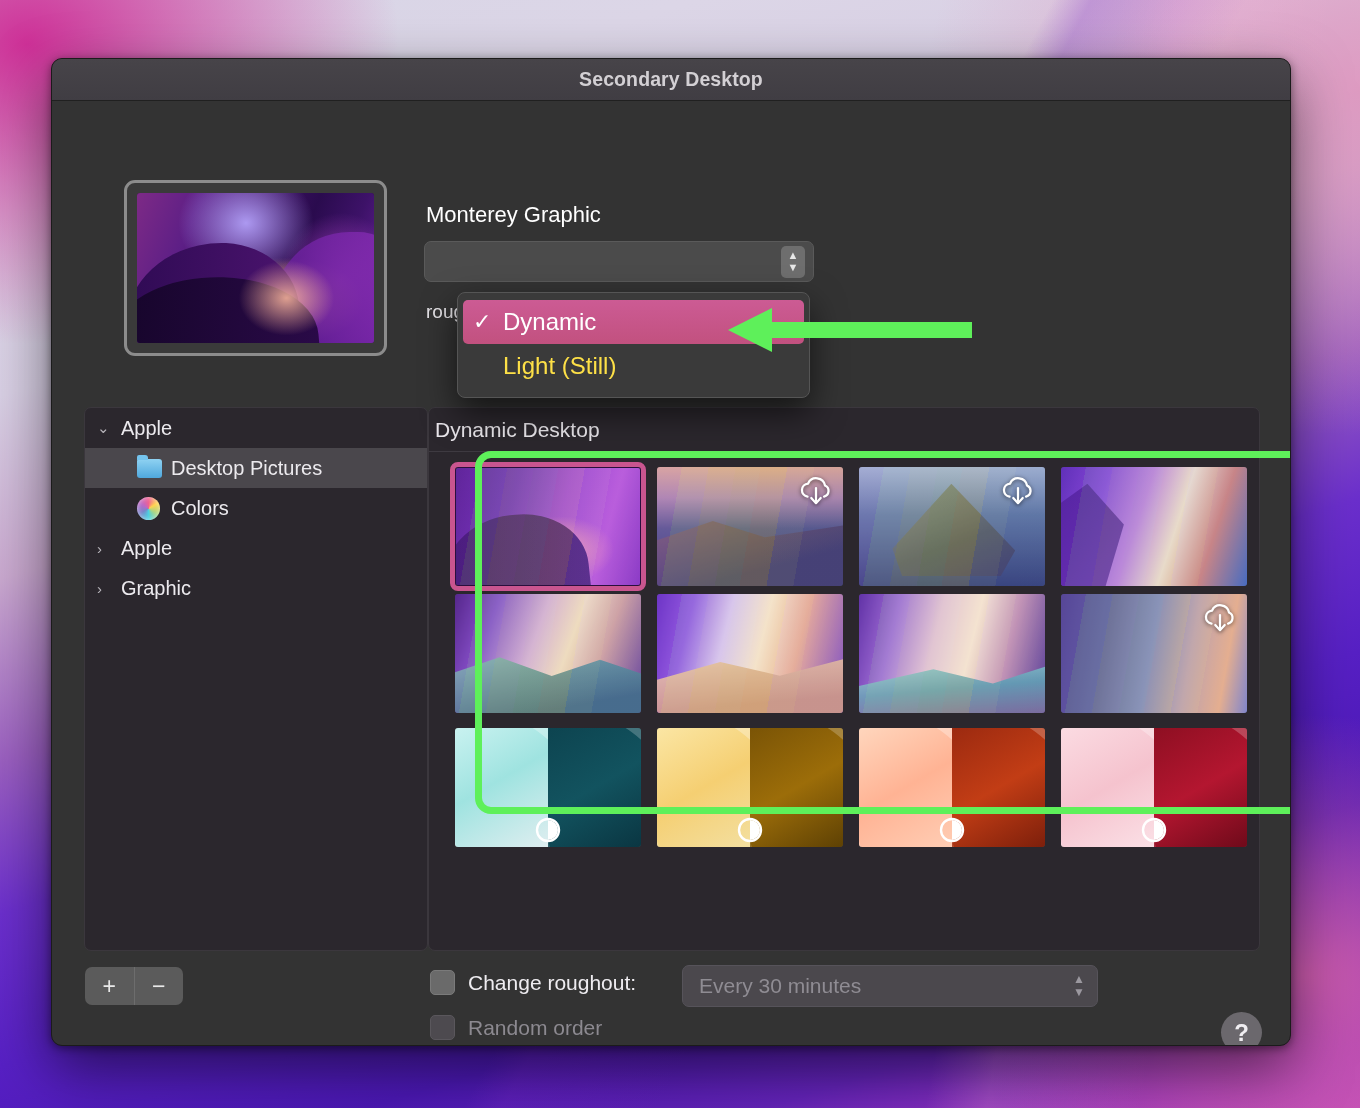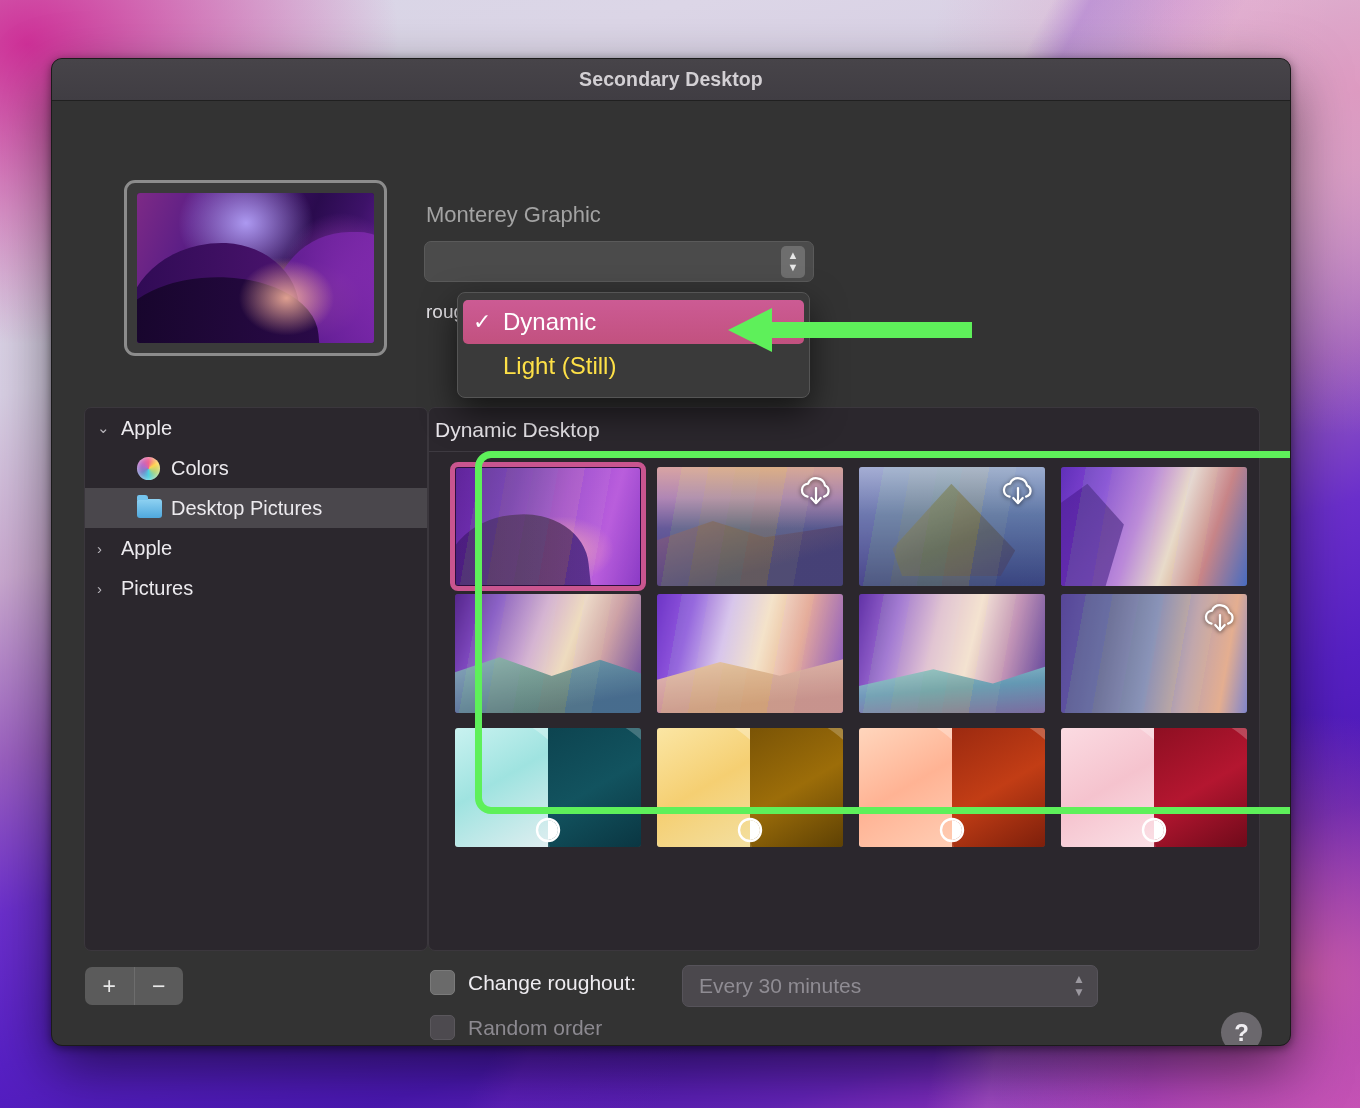--- a/index.html
+++ b/index.html
@@ -111,21 +111,21 @@
     border-radius: 54% 40% 0 0 / 66% 58% 0 0;
     opacity: .85;
   }
   .monterey .glow {
     position: absolute; left: 42%; top: 44%; width: 42%; height: 52%;
     background: radial-gradient(ellipse at center, rgba(255,186,158,0.85), rgba(255,186,158,0) 68%);
   }
 
   .wallpaper-name {
     position: absolute; left: 374px; top: 101px;
-    font-size: 22px; color: #a3a3a3;
+    font-size: 22px; color: #ffffff;
   }
   .wallpaper-desc {
     position: absolute; left: 374px; top: 198px;
     width: 560px;
     font-size: 19px; color: #e4e2e6;
     line-height: 1.35;
   }
 
   
   .appearance-popup {
@@ -487,39 +487,39 @@
 
       <svg class="green-arrow" width="244" height="48" viewBox="0 0 244 48">
         <path d="M0 24 L44 2 L44 16 L244 16 L244 32 L44 32 L44 46 Z" fill="#5ef05a"></path>
       </svg>
 
       <div class="sidebar">
         <div class="sb-row">
           <span class="sb-chevron">⌄</span>
           <span>Apple</span>
         </div>
+        <div class="sb-row child active">
+          <span class="sb-icon">
+              <span class="folder-icon"></span>
+            </span>
+          <span>Desktop Pictures</span>
+        </div>
         <div class="sb-row child">
           <span class="sb-icon">
               <span class="colors-icon"></span>
             </span>
           <span>Colors</span>
         </div>
-        <div class="sb-row child active">
-          <span class="sb-icon">
-              <span class="folder-icon"></span>
-            </span>
-          <span>Desktop Pictures</span>
-        </div>
         <div class="sb-row">
           <span class="sb-chevron">›</span>
           <span>Apple</span>
         </div>
         <div class="sb-row">
           <span class="sb-chevron">›</span>
-          <span>Pictures</span>
+          <span>Graphic</span>
         </div>
       </div>
 
       <div class="content-panel">
 
         <div class="section-head">Dynamic Desktop</div>
         <div class="thumb-grid">
 
           <div class="thumb selected">
             <div class="art art-monterey"></div>

